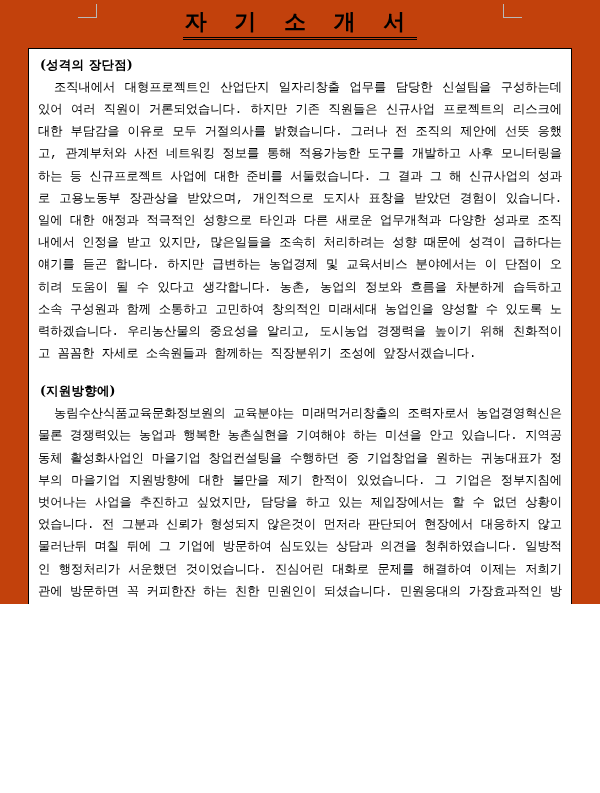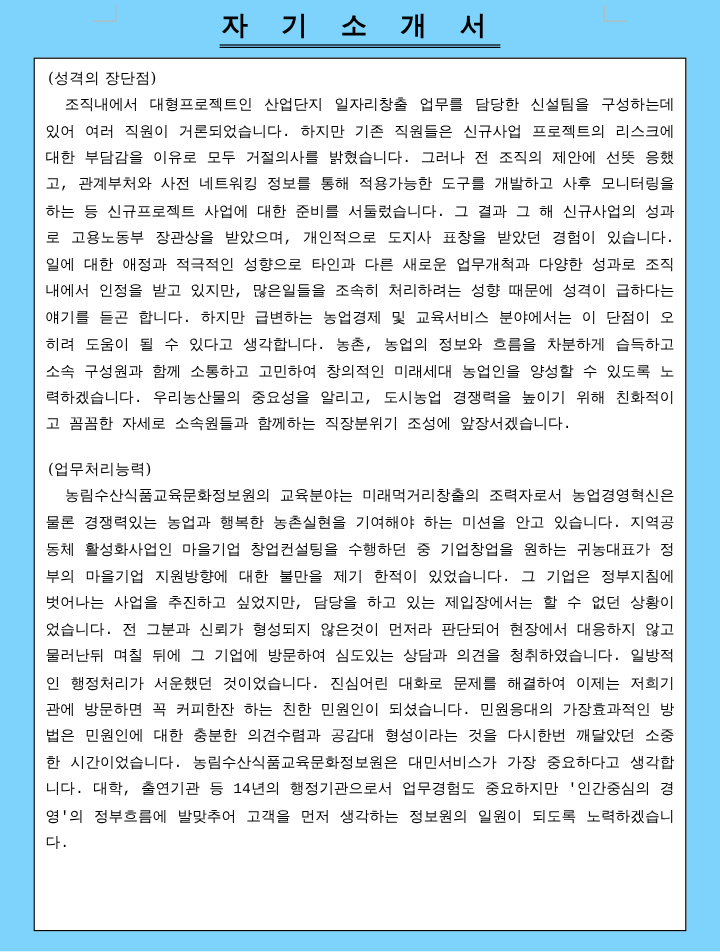--- a/index.html
+++ b/index.html
@@ -10,22 +10,22 @@
   body {
     width: 600px;
     height: 793px;
     font-family: "DejaVu Sans", "Liberation Sans", sans-serif;
     -webkit-font-smoothing: none;
   }
 
   .page {
     position: relative;
     width: 600px;
-    height: 793px;
-    background: #7dd3fc;
+    height: 604px;
+    background: #c2410c;
     overflow: hidden;
   }
 
   
   .crop-mark {
     position: absolute;
     width: 18px;
     height: 13px;
     border-color: #b9b9b9;
     border-style: solid;
@@ -67,21 +67,21 @@
   .section {
     margin: 0;
   }
   .section + .section {
     margin-top: 17px;
   }
 
   .section-heading {
     font-family: "DejaVu Serif", "Liberation Serif", serif;
     font-size: 12.5px;
-    font-weight: normal;
+    font-weight: bold;
     color: #000000;
     margin: 0 0 2px 2px;
     letter-spacing: 0.2px;
     line-height: 1.5;
   }
 
   .section-body {
     font-family: Liberation Mono, monospace;
     font-size: 12.3px;
     color: #000000;
@@ -107,18 +107,18 @@
   </div>
 
   <div class="content-box">
 
     <div class="section">
       <div class="section-heading">(성격의 장단점)</div>
       <p class="section-body">조직내에서 대형프로젝트인 산업단지 일자리창출 업무를 담당한 신설팀을 구성하는데 있어 여러 직원이 거론되었습니다. 하지만 기존 직원들은 신규사업 프로젝트의 리스크에 대한 부담감을 이유로 모두 거절의사를 밝혔습니다. 그러나 전 조직의 제안에 선뜻 응했고, 관계부처와 사전 네트워킹 정보를 통해 적용가능한 도구를 개발하고 사후 모니터링을 하는 등 신규프로젝트 사업에 대한 준비를 서둘렀습니다. 그 결과 그 해 신규사업의 성과로 고용노동부 장관상을 받았으며, 개인적으로 도지사 표창을 받았던 경험이 있습니다. 일에 대한 애정과 적극적인 성향으로 타인과 다른 새로운 업무개척과 다양한 성과로 조직내에서 인정을 받고 있지만, 많은일들을 조속히 처리하려는 성향 때문에 성격이 급하다는 얘기를 듣곤 합니다. 하지만 급변하는 농업경제 및 교육서비스 분야에서는 이 단점이 오히려 도움이 될 수 있다고 생각합니다. 농촌, 농업의 정보와 흐름을 차분하게 습득하고 소속 구성원과 함께 소통하고 고민하여 창의적인 미래세대 농업인을 양성할 수 있도록 노력하겠습니다. 우리농산물의 중요성을 알리고, 도시농업 경쟁력을 높이기 위해 친화적이고 꼼꼼한 자세로 소속원들과 함께하는 직장분위기 조성에 앞장서겠습니다.</p>
     </div>
 
     <div class="section">
-      <div class="section-heading">(업무처리능력)</div>
+      <div class="section-heading">(지원방향에)</div>
       <p class="section-body">농림수산식품교육문화정보원의 교육분야는 미래먹거리창출의 조력자로서 농업경영혁신은 물론 경쟁력있는 농업과 행복한 농촌실현을 기여해야 하는 미션을 안고 있습니다. 지역공동체 활성화사업인 마을기업 창업컨설팅을 수행하던 중 기업창업을 원하는 귀농대표가 정부의 마을기업 지원방향에 대한 불만을 제기 한적이 있었습니다. 그 기업은 정부지침에 벗어나는 사업을 추진하고 싶었지만, 담당을 하고 있는 제입장에서는 할 수 없던 상황이었습니다. 전 그분과 신뢰가 형성되지 않은것이 먼저라 판단되어 현장에서 대응하지 않고 물러난뒤 며칠 뒤에 그 기업에 방문하여 심도있는 상담과 의견을 청취하였습니다. 일방적인 행정처리가 서운했던 것이었습니다. 진심어린 대화로 문제를 해결하여 이제는 저희기관에 방문하면 꼭 커피한잔 하는 친한 민원인이 되셨습니다. 민원응대의 가장효과적인 방법은 민원인에 대한 충분한 의견수렴과 공감대 형성이라는 것을 다시한번 깨달았던 소중한 시간이었습니다. 농림수산식품교육문화정보원은 대민서비스가 가장 중요하다고 생각합니다. 대학, 출연기관 등 14년의 행정기관으로서 업무경험도 중요하지만 '인간중심의 경영'의 정부흐름에 발맞추어 고객을 먼저 생각하는 정보원의 일원이 되도록 노력하겠습니다.</p>
     </div>
 
   </div>
 </div>
 
 </body></html>

